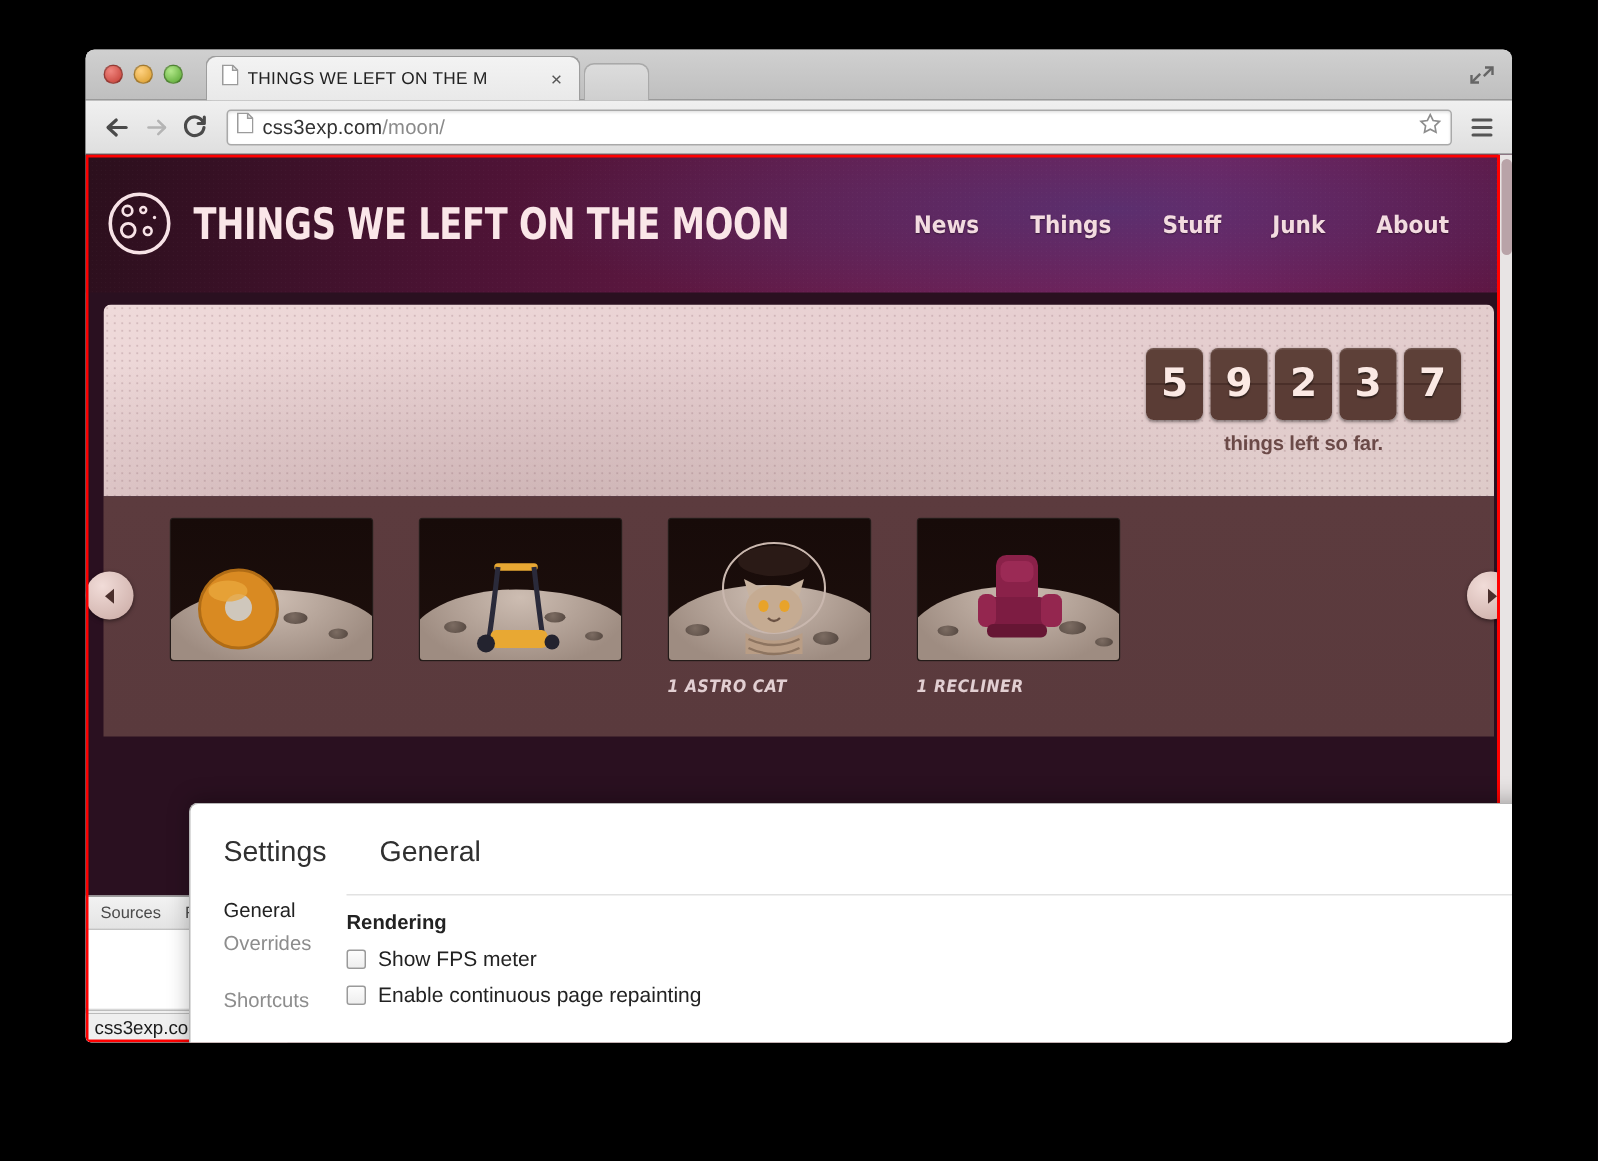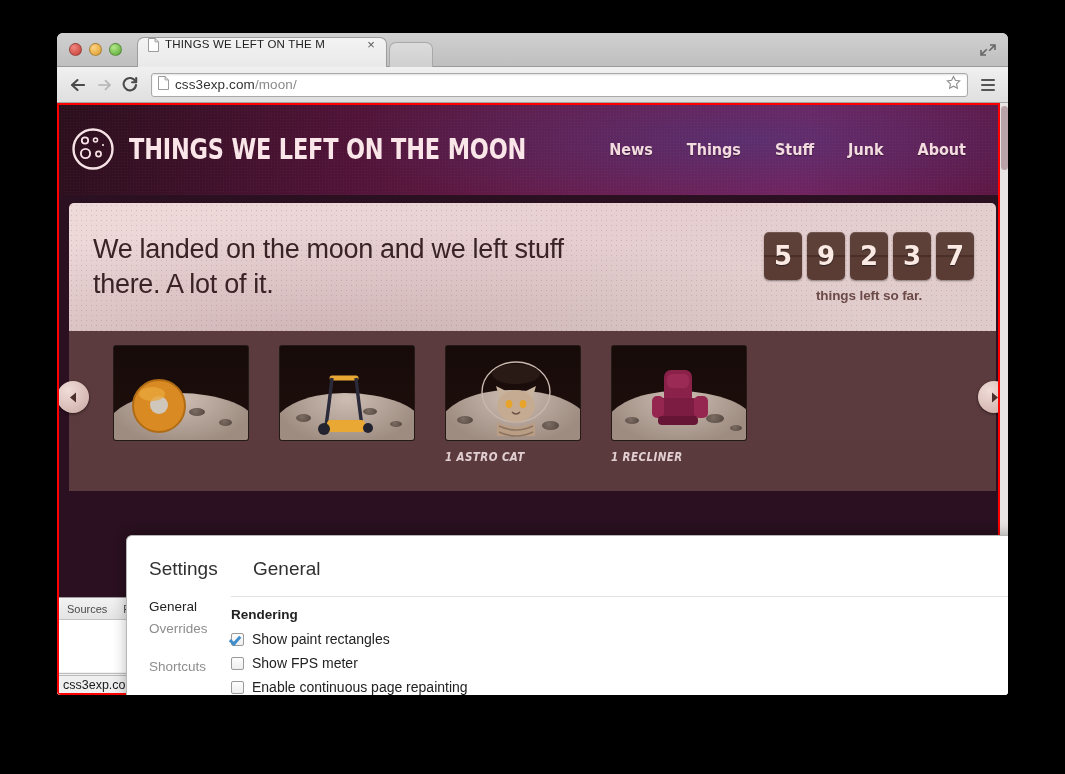--- a/index.html
+++ b/index.html
@@ -34,21 +34,21 @@
   .tl.close { background: radial-gradient(circle at 35% 30%, #f0867f, #c23c33); }
   .tl.min   { background: radial-gradient(circle at 35% 30%, #ffd282, #d89a28); }
   .tl.max   { background: radial-gradient(circle at 35% 30%, #b3e88b, #54a42e); }
 
   .tab {
     position: absolute; left: 80px; top: 4px;
     height: 30px; width: 250px;
     background: linear-gradient(#f3f3f3, #e9e9e9);
     border: 1px solid #9d9d9d; border-bottom: none;
     border-radius: 7px 7px 0 0;
-    display: flex; padding: 0 8px 0 10px;
+    display: flex; align-items: center; padding: 0 8px 0 10px;
     overflow: hidden;
   }
   .tab .pagei { flex: 0 0 auto; margin-right: 6px; }
   .tab .ttl {
     flex: 1 1 auto; font-size: 11.5px; color: #222; letter-spacing: .2px;
     white-space: nowrap; overflow: hidden;
     mask-image: linear-gradient(to right, #000 84%, transparent 100%);
     -webkit-mask-image: linear-gradient(to right, #000 84%, transparent 100%);
   }
   .tab .tclose { flex: 0 0 auto; width: 14px; text-align: center; font-size: 13px; color: #555; line-height: 1; }
@@ -369,21 +369,20 @@
         <div class="nav">
           <a href="#">News</a>
           <a href="#">Things</a>
           <a href="#">Stuff</a>
           <a href="#">Junk</a>
           <a href="#">About</a>
         </div>
       </div>
 
       <div class="hero">
-        <div class="hero-copy">We landed on the moon and we left stuff there. A lot of it.</div>
         <div class="counter-wrap">
           <div class="digits">
             <span class="digit">5</span>
             <span class="digit">9</span>
             <span class="digit">2</span>
             <span class="digit">3</span>
             <span class="digit">7</span>
           </div>
           <div class="counter-label">things left so far.</div>
         </div>
@@ -589,24 +588,20 @@
         <div class="set-nav">
           <div class="active">General</div>
           <div>Overrides</div>
           <div class="gap">Shortcuts</div>
         </div>
 
         <div class="set-panel">
           <h4>Rendering</h4>
 
           <div class="opt">
-            <span class="cb on"></span>
-            <label>Show paint rectangles</label>
-          </div>
-          <div class="opt">
             <span class="cb"></span>
             <label>Show FPS meter</label>
           </div>
           <div class="opt">
             <span class="cb"></span>
             <label>Enable continuous page repainting</label>
           </div>
         </div>
       </div>
 

